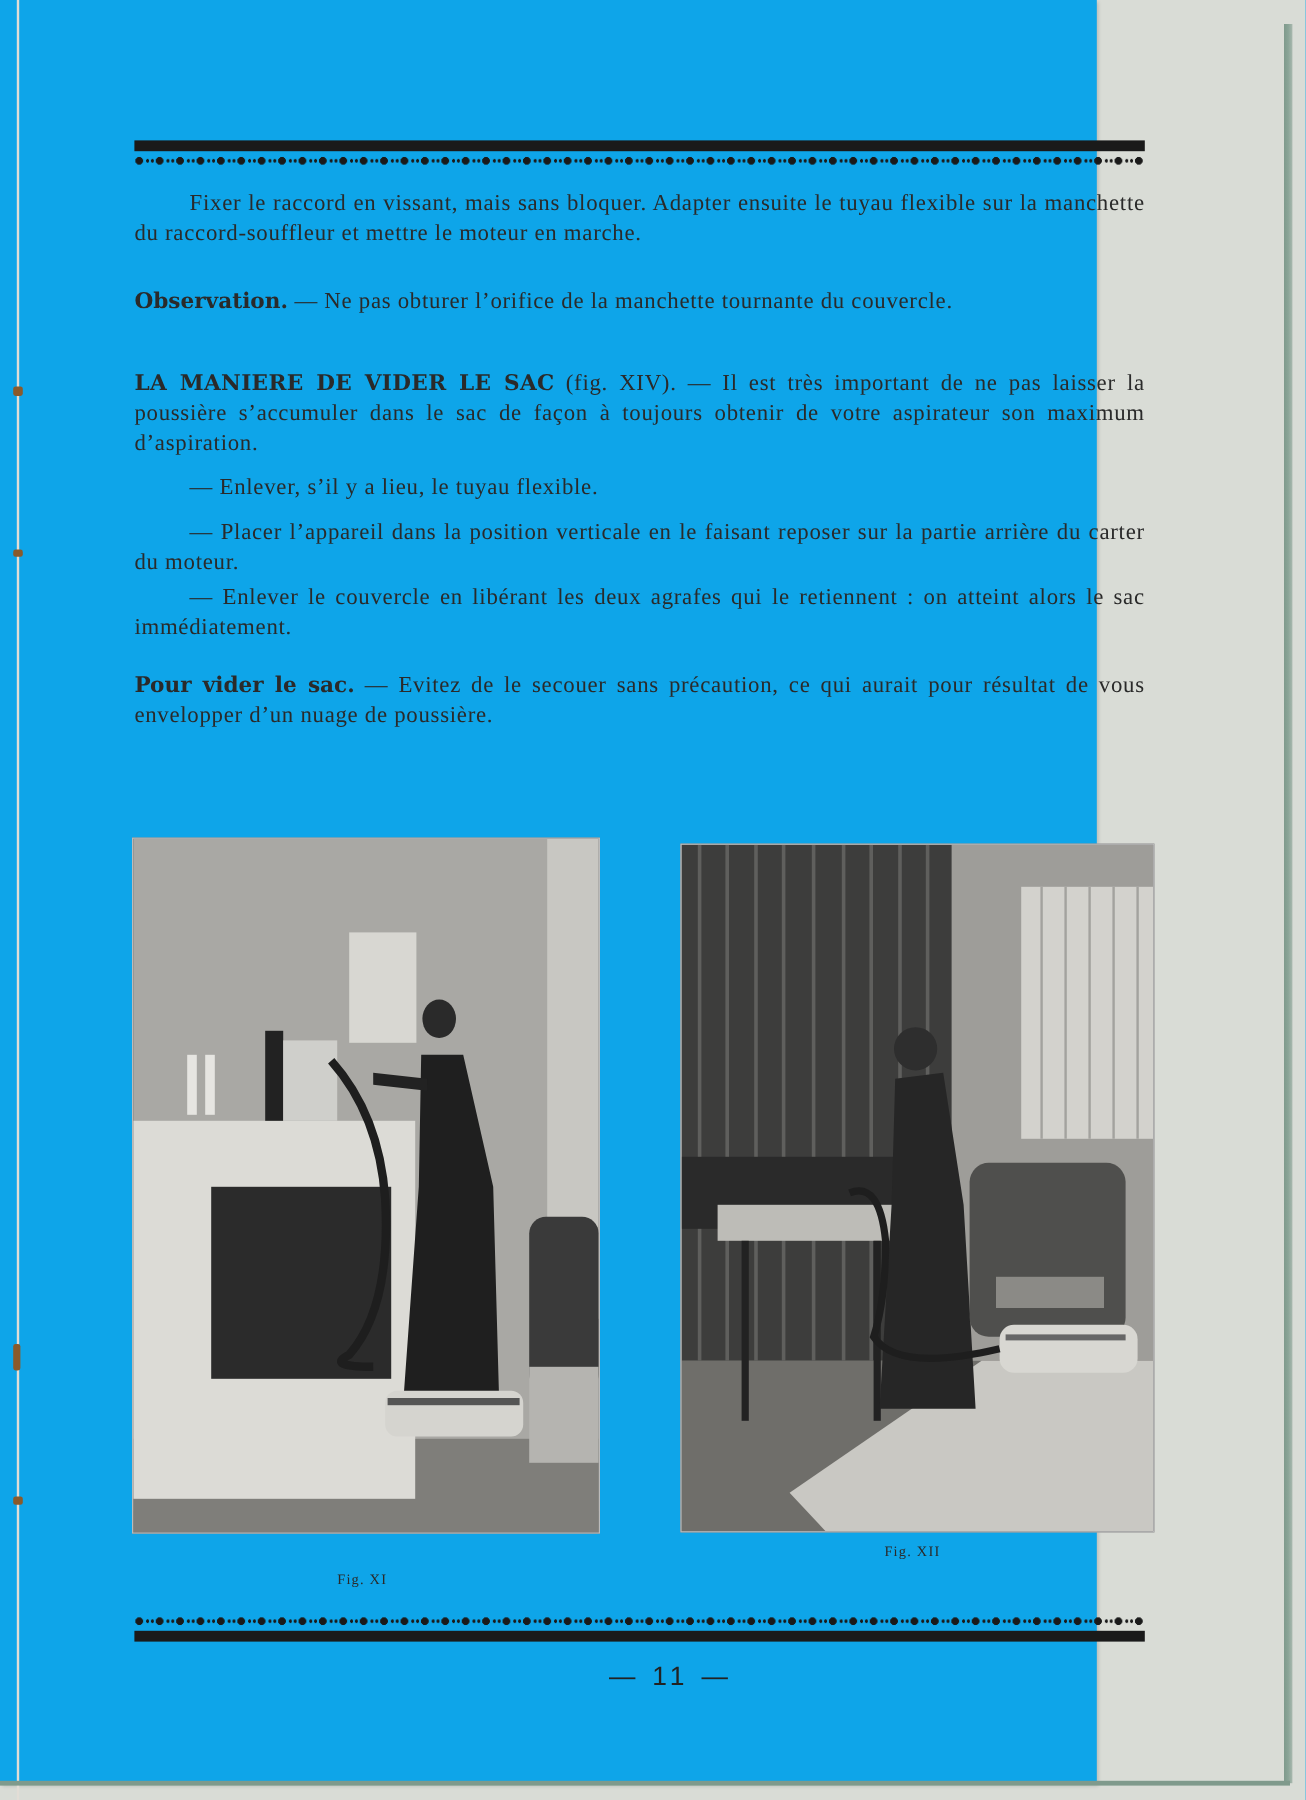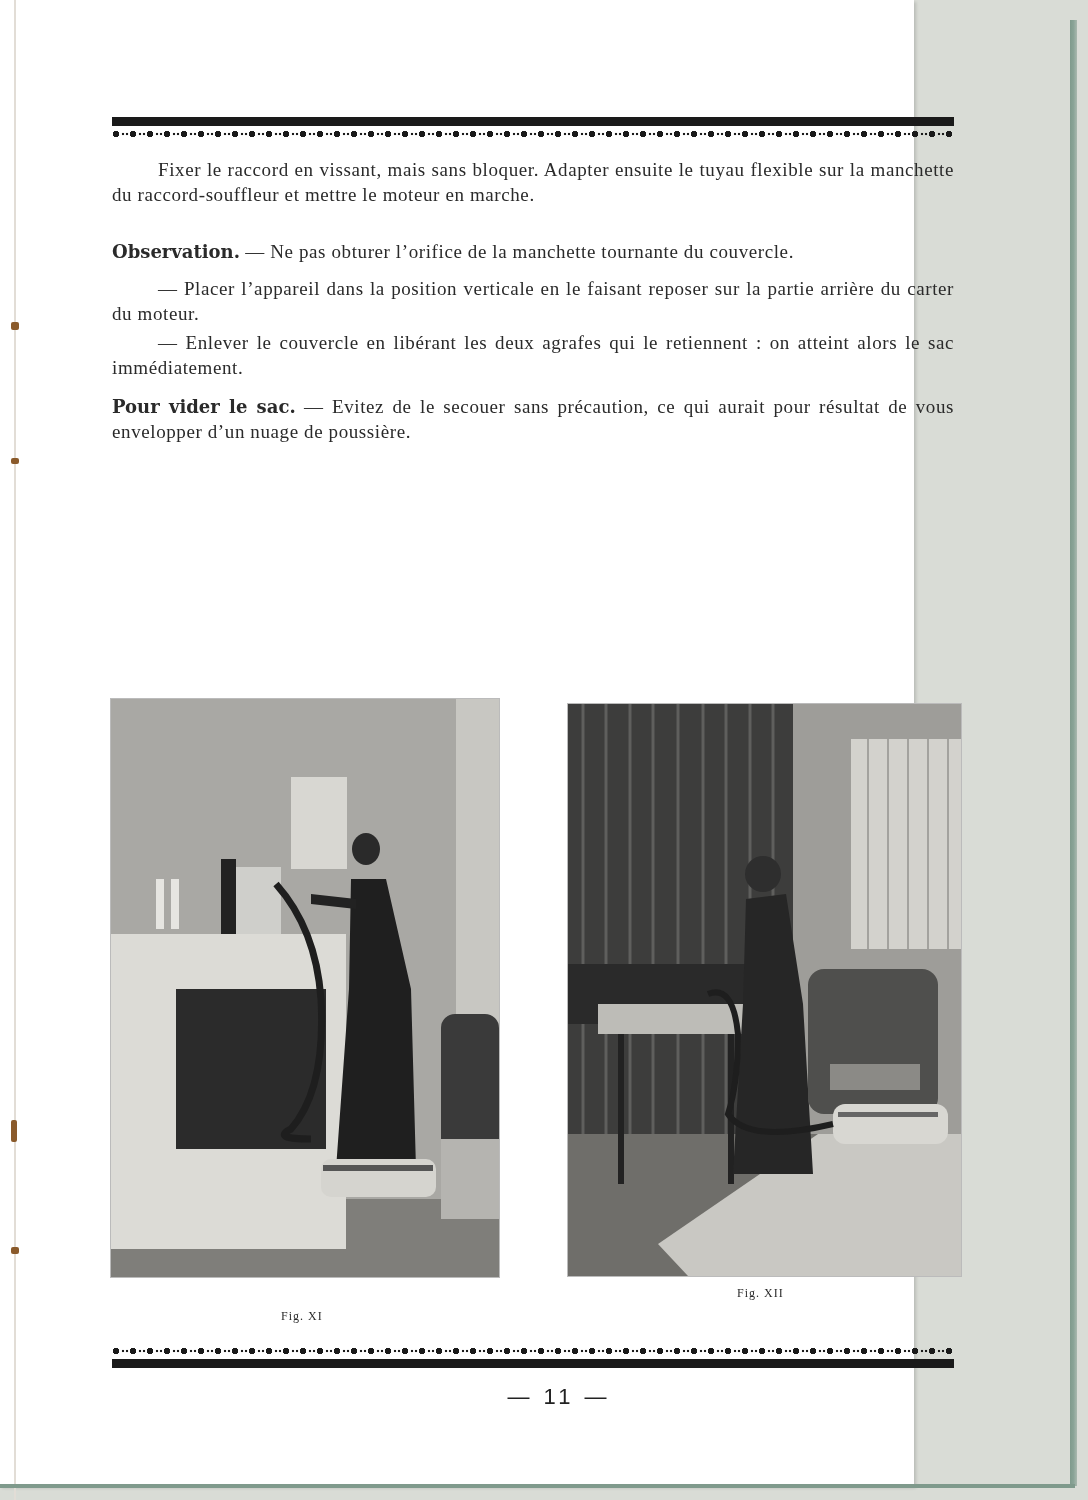--- a/index.html
+++ b/index.html
@@ -3,21 +3,21 @@
 <meta charset="utf-8">
 <style>
   html, body { margin:0; padding:0; }
   body {
     width:1088px; height:1500px; position:relative; overflow:hidden;
     background:#d9dcd6;
     font-family:"DejaVu Serif", serif;
   }
   .page {
     position:absolute; left:0; top:0; width:914px; height:1486px;
-    background:#ffffff;
+    background:#0ea5e9;
     box-shadow: 2px 2px 3px rgba(0,0,0,0.15);
   }
   .cover-edge {
     position:absolute; left:1070px; top:20px; width:7px; height:1466px;
     background:linear-gradient(90deg,#7f9a8c,#8aa497 50%,#a9b8ae);
   }
   .cover-bottom {
     position:absolute; left:0; top:1484px; width:1075px; height:4px;
     background:#7f9a8c;
   }
@@ -68,23 +68,25 @@
   <div class="staple" style="top:458px;height:6px;"></div>
   <div class="staple" style="top:1120px;height:22px;width:6px;"></div>
   <div class="staple" style="top:1247px;height:7px;"></div>
 
   <div class="rule-solid" style="top:117px;"></div>
   <div class="rule-dots" style="top:130px;"></div>
 
   <div class="text" style="top:157px;">
     <p class="indent">Fixer le raccord en vissant, mais sans bloquer. Adapter ensuite le tuyau flexible sur la manchette du raccord-souffleur et mettre le moteur en marche.</p>
     <p style="margin-top:32px;"><span class="bold">Observation.</span><span> — Ne pas obturer l’orifice de la manchette tournante du couvercle.</span></p>
+    <p style="margin-top:43px;"><span class="caps">LA MANIERE DE VIDER LE SAC</span><span> (fig. XIV). — Il est très important de ne pas laisser la poussière s’accumuler dans le sac de façon à toujours obtenir de votre aspirateur son maximum d’aspiration.</span></p>
+    <p class="indent" style="margin-top:12px;">— Enlever, s’il y a lieu, le tuyau flexible.</p>
     <p class="indent" style="margin-top:12px;">— Placer l’appareil dans la position verticale en le faisant reposer sur la partie arrière du carter du moteur.</p>
     <p class="indent" style="margin-top:4px;">— Enlever le couvercle en libérant les deux agrafes qui le retiennent : on atteint alors le sac immédiatement.</p>
-    <p style="margin-top:14px;"><span class="bold">Pour vider le sac.</span><span> — Evitez de le secouer sans précaution, ce qui aurait pour résultat de vous envelopper d’un nuage de poussière.</span></p>
+    <p style="margin-top:24px;"><span class="bold">Pour vider le sac.</span><span> — Evitez de le secouer sans précaution, ce qui aurait pour résultat de vous envelopper d’un nuage de poussière.</span></p>
   </div>
 
   <div class="photo" style="left:110px;top:698px;width:388px;height:578px;">
     <svg width="388" height="578" viewBox="0 0 388 578">
       <rect width="388" height="578" fill="#a9a8a4"></rect>
       <rect x="345" y="0" width="43" height="400" fill="#c8c7c2"></rect>
       <rect x="180" y="78" width="56" height="92" fill="#d8d7d2"></rect>
       <rect x="0" y="560" width="388" height="18" fill="#8c8b87"></rect>
       <rect x="0" y="500" width="388" height="78" fill="#7f7e7a"></rect>
       <rect x="0" y="235" width="235" height="315" fill="#dcdbd6"></rect>

